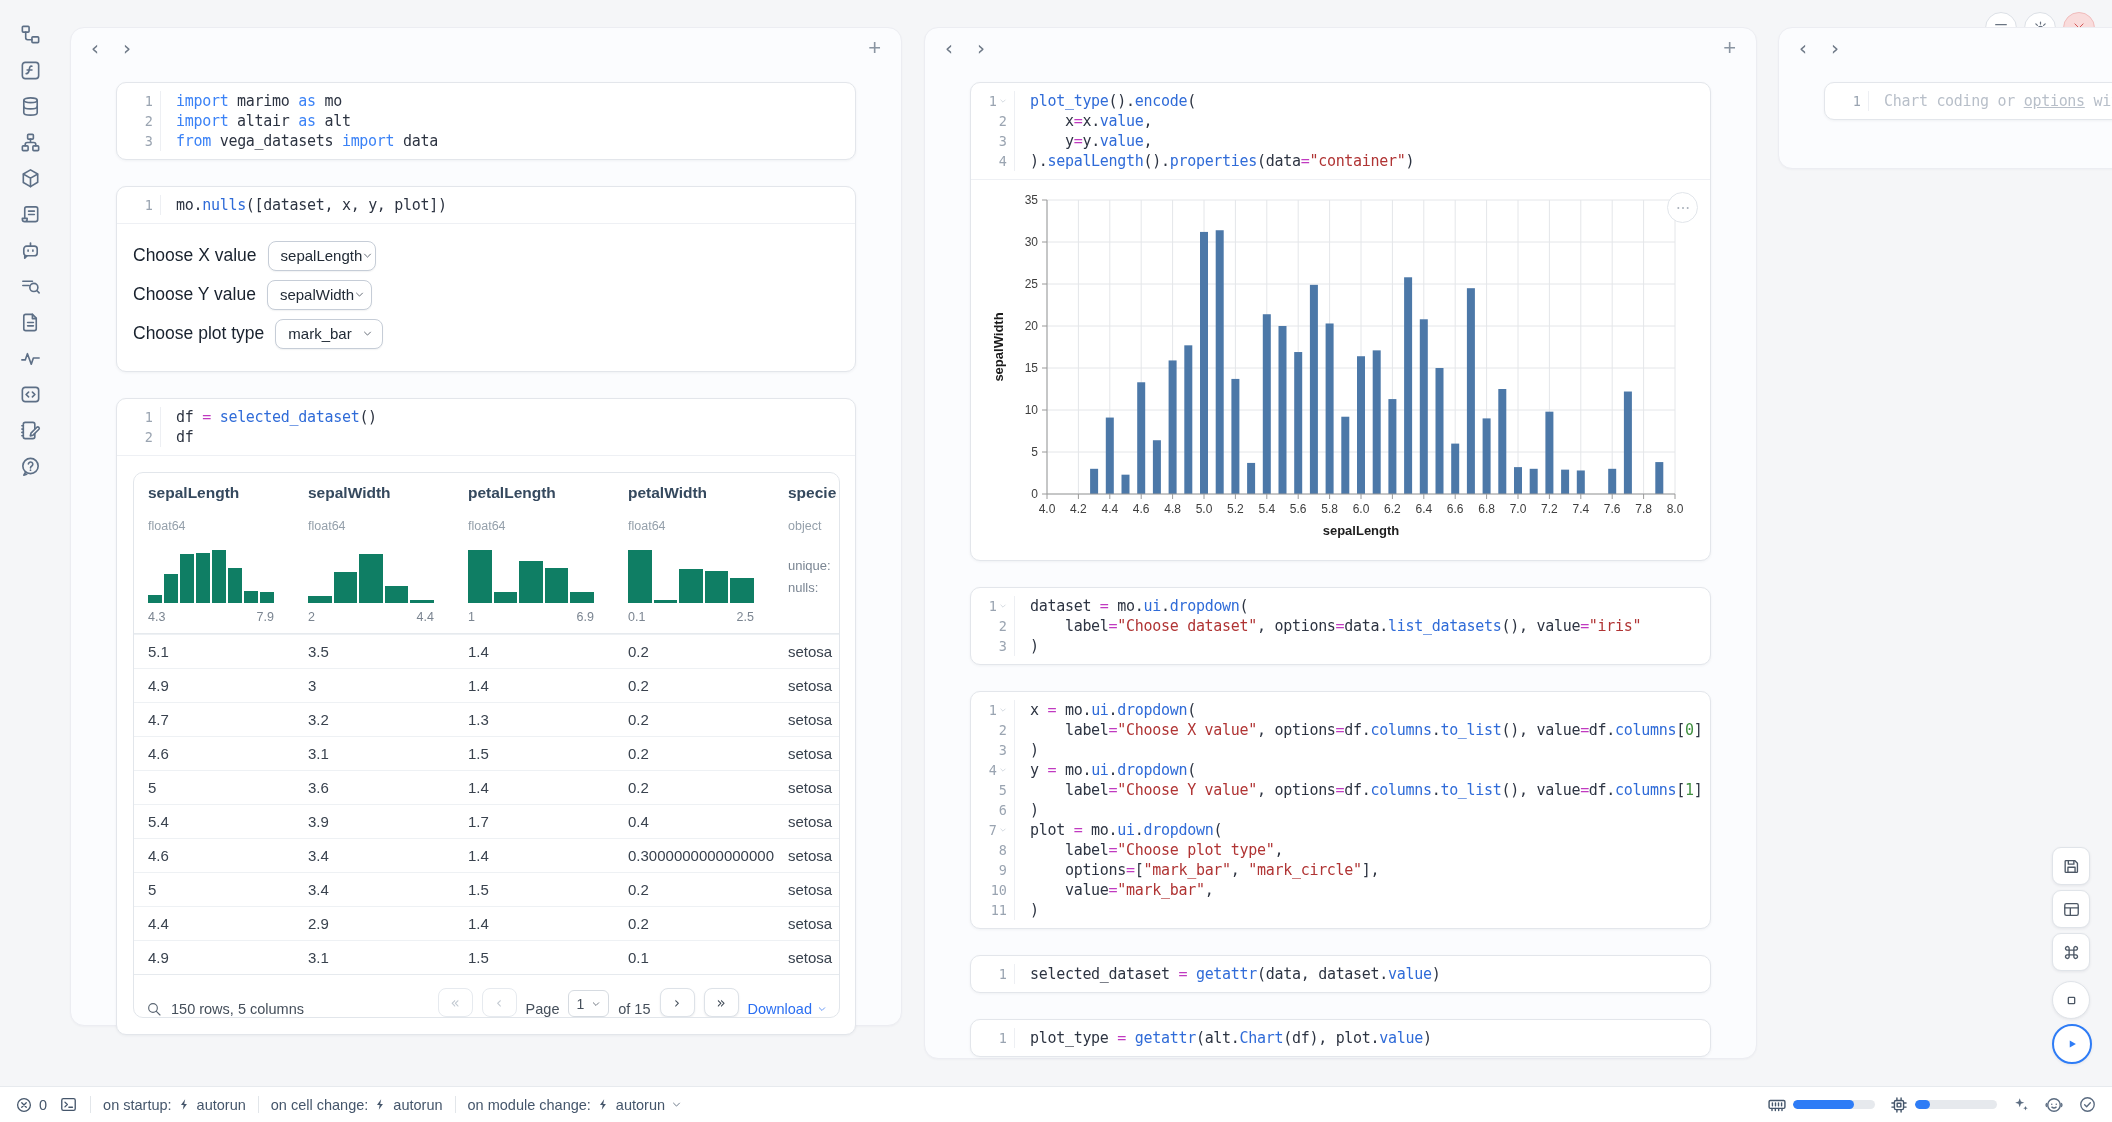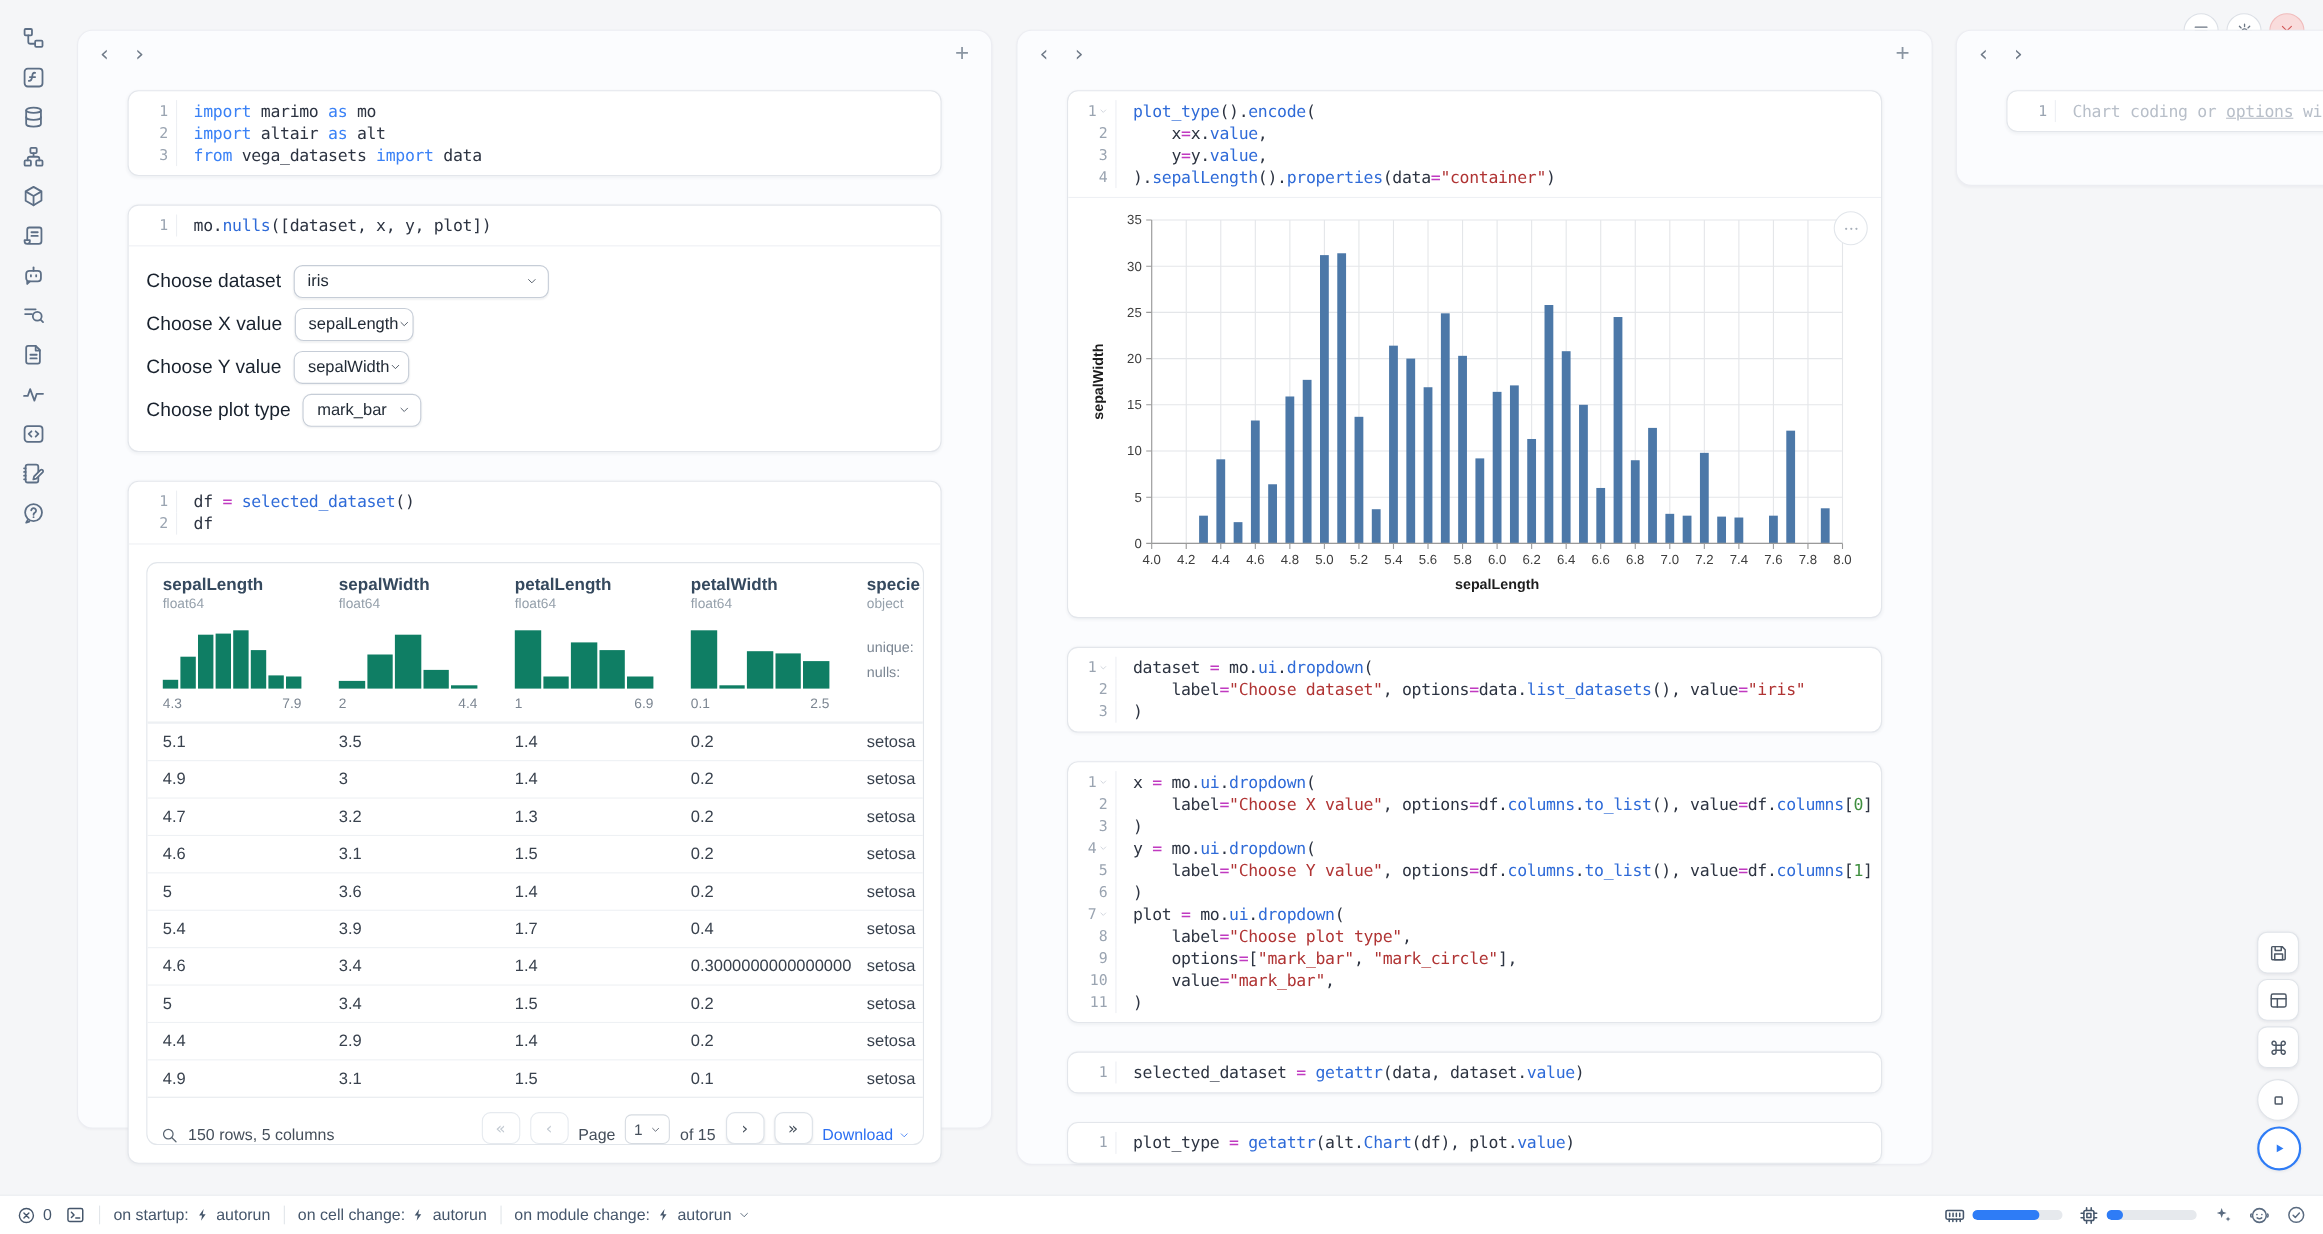--- a/index.html
+++ b/index.html
@@ -43,21 +43,21 @@
   .select{height:30px;border:1px solid #c6cdd7;border-radius:8px;background:#fff;display:flex;align-items:center;
           justify-content:space-between;padding:0 9px 0 12px;font-size:15px;color:#222b36;cursor:pointer;
           box-shadow:0 1px 1.5px rgba(20,30,50,.06);box-sizing:border-box}
   .select .icon{color:#3c4654}
   
   .dtable{margin:16px;width:707px;border:1px solid #e2e6eb;border-radius:10px;overflow:hidden;box-sizing:border-box;background:#fff}
   .thead{display:flex;border-bottom:1px solid #e6eaee}
   .th{width:160px;flex:none;padding:11px 0 9px 14px;box-sizing:border-box;overflow:hidden;cursor:pointer}
   .th.last{width:63px}
   .th-name{font-size:15.5px;font-weight:bold;color:#35495e;white-space:nowrap}
-  .th-type{font-size:12.5px;color:#95a0ab;margin-top:1px;white-space:nowrap}
+  .th-type{font-size:12.5px;color:#95a0ab;margin-top:17px;white-space:nowrap}
   .hist{width:126px;height:58px;display:flex;align-items:flex-end;gap:2px;margin-top:12px}
   .hbar{flex:1}
   .hist-range{width:126px;display:flex;justify-content:space-between;font-size:12.5px;color:#7b8591;margin-top:7px}
   .th-stats{margin-top:22px;font-size:13px;color:#7b8693;line-height:1.7;white-space:nowrap}
   .trow{display:flex;height:33px;align-items:center;border-top:1px solid #eef1f4}
   .trow:first-child{border-top:none}
   .td{width:160px;flex:none;padding-left:14px;box-sizing:border-box;font-size:15px;color:#39424e;
       white-space:nowrap;overflow:hidden}
   .td.last{width:63px}
   .tfoot{display:flex;align-items:flex-end;gap:9px;height:42px;border-top:1px solid #e6eaee;padding:0 12px;
@@ -261,31 +261,20 @@
         </div>
     </article>
     <article class="cell">
       <div class="code">
           <div class="cl">
             <span class="ln">1</span>
             <span class="src"><span class="tok-p">mo</span><span class="tok-d">.</span><span class="tok-f">nulls</span><span class="tok-d">([</span><span class="tok-p">dataset</span><span class="tok-d">, </span><span class="tok-p">x</span><span class="tok-d">, </span><span class="tok-p">y</span><span class="tok-d">, </span><span class="tok-p">plot</span><span class="tok-d">])</span></span>
           </div>
         </div>
       <div class="output controls">
-          <div class="ctrl-row">
-            <span>Choose dataset</span>
-            <div class="select" style="width: 232px;">
-              <span>iris</span>
-              <span class="icon">
-                <svg viewBox="0 0 24 24" width="11" height="11" fill="none" stroke="currentColor" stroke-width="1.7" stroke-linecap="round" stroke-linejoin="round">
-                  <path d="M5.5 9l6.5 6.5L18.5 9"></path>
-                </svg>
-              </span>
-            </div>
-          </div>
           <div class="ctrl-row">
             <span>Choose X value</span>
             <div class="select" style="width: 108px;">
               <span>sepalLength</span>
               <span class="icon">
                 <svg viewBox="0 0 24 24" width="11" height="11" fill="none" stroke="currentColor" stroke-width="1.7" stroke-linecap="round" stroke-linejoin="round">
                   <path d="M5.5 9l6.5 6.5L18.5 9"></path>
                 </svg>
               </span>
             </div>

